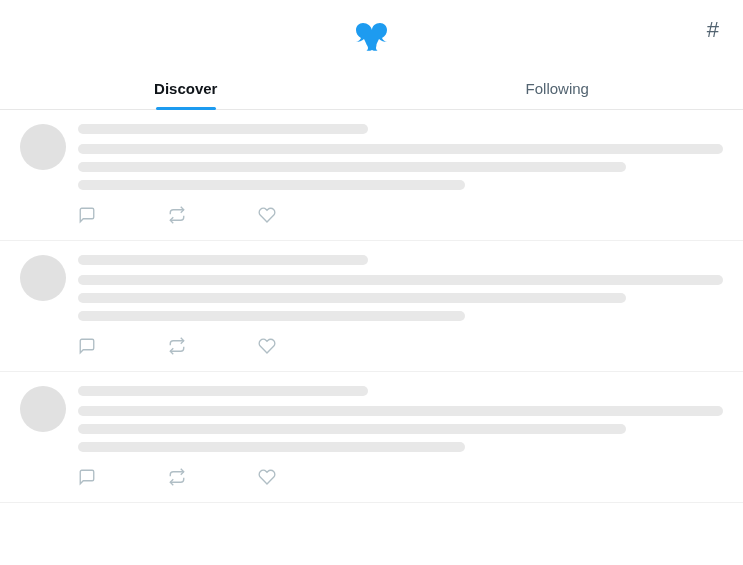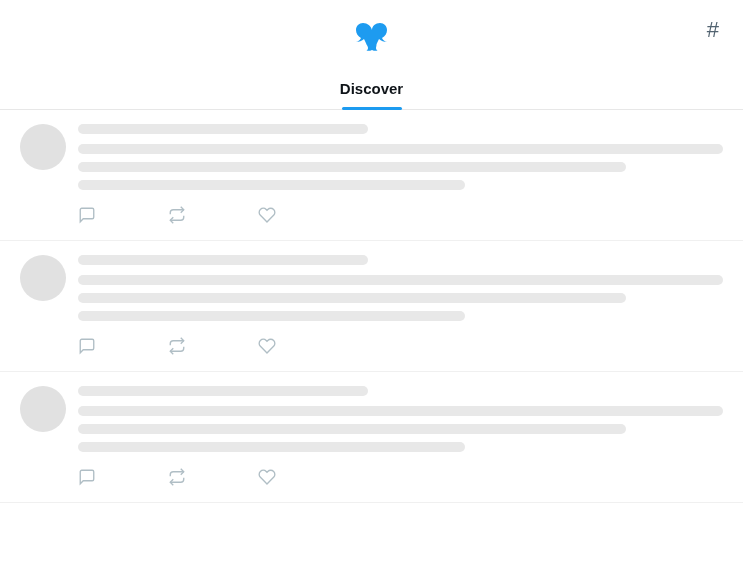--- a/index.html
+++ b/index.html
@@ -155,20 +155,23 @@
       <path d="M16 7c-1-4-4.5-7-9-7C3 0 0 3 0 7c0 3.5 2 6.5 5 8-1 2-2.5 3.5-5 4 3 0 6-1 8-3 1 2 2 4 2.5 5.5C11.5 23 12 24 12 25c0 1-.5 2-1.5 2.5C12 28 14 28 16 27c2 1 4 1 5.5.5C20.5 27 20 26 20 25c0-1 .5-2 .5-3.5C21 20 22 18 23 16c2 2 5 3 8 3-2.5-.5-4-2-5-4 3-1.5 5-4.5 5-8 0-4-3-7-7-7-4.5 0-8 3-8 7z"></path>
     </svg>
   </span>
   <span class="hash-icon">#</span>
 </div>
 
 <div class="tabs">
   <div class="tab active">
     <span>Discover</span>
   </div>
+  <div class="tab">
+    <span>Following</span>
+  </div>
 </div>
 
 <div class="feed">
 
   <div class="post-item">
     <div class="avatar"></div>
     <div class="post-content">
       <div class="skeleton-line title"></div>
       <div class="skeleton-line full"></div>
       <div class="skeleton-line med"></div>

